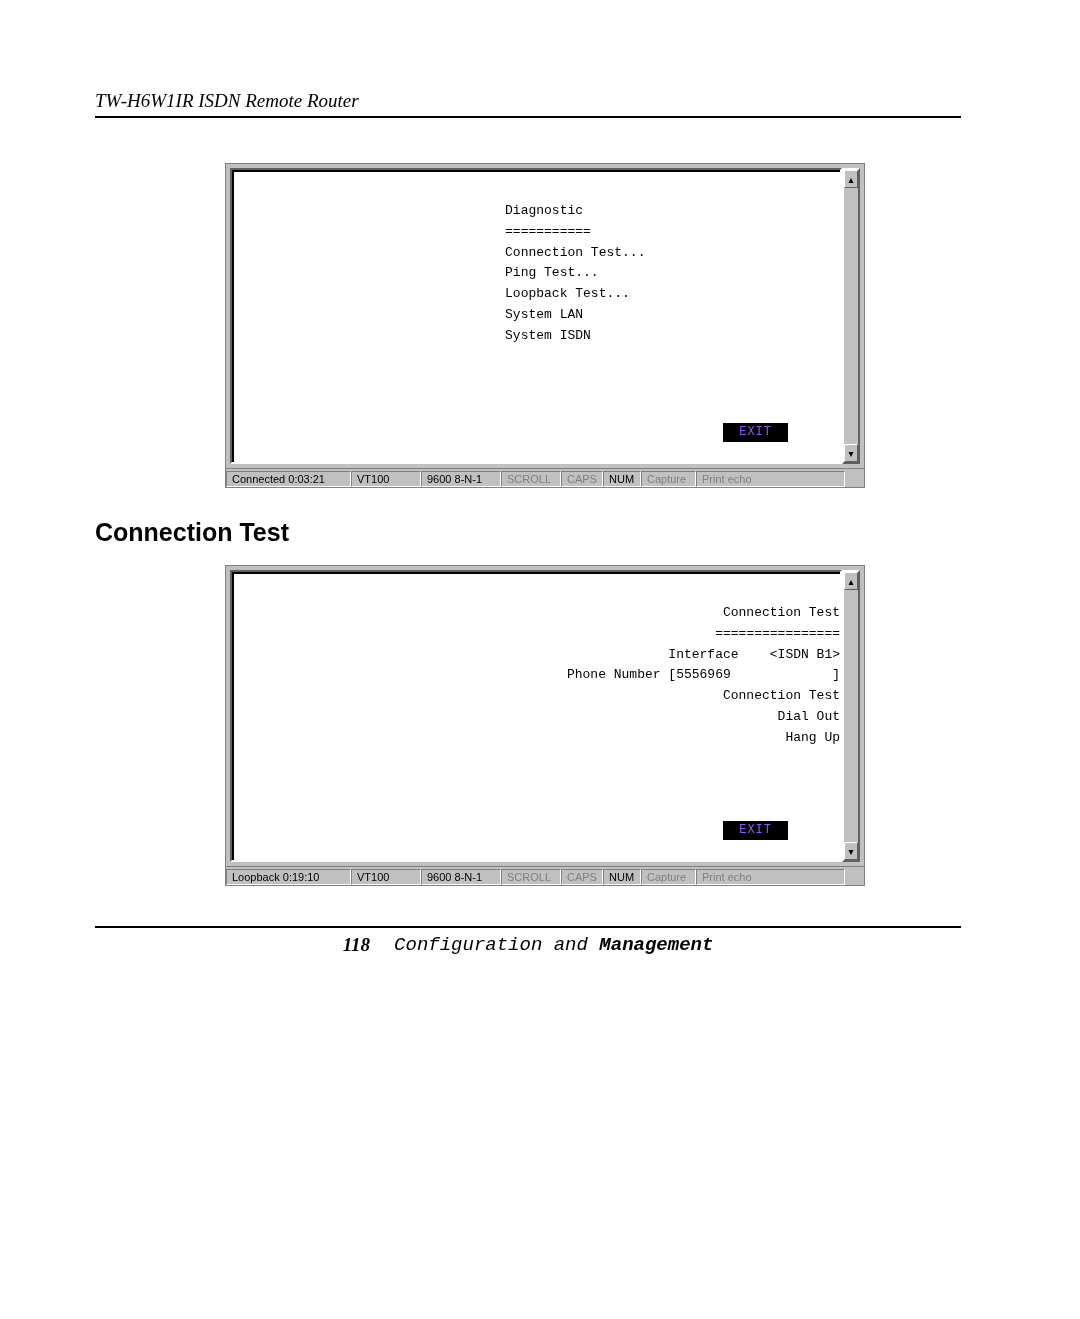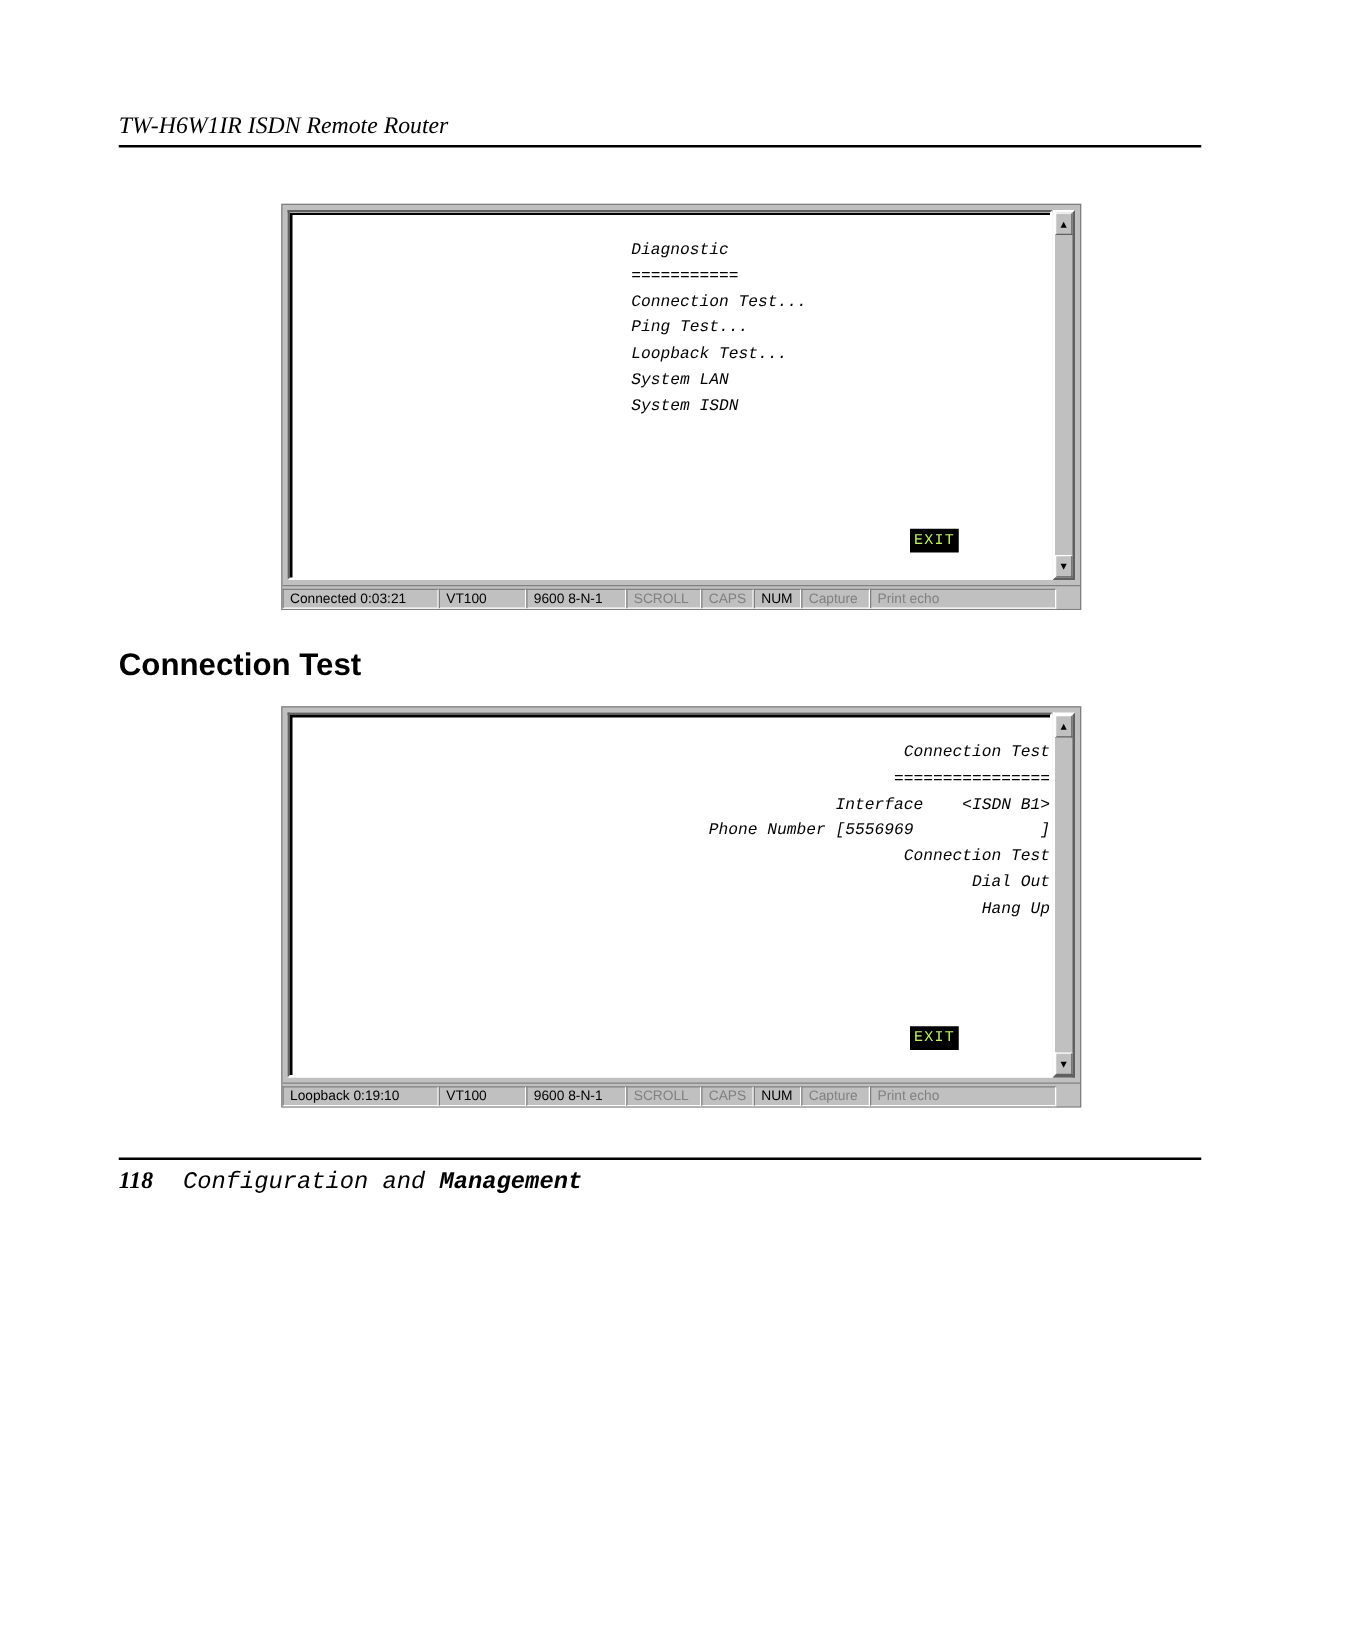--- a/index.html
+++ b/index.html
@@ -73,33 +73,32 @@
     height: 16px;
     background: #c0c0c0;
     border-top: 1px solid #fff;
     border-left: 1px solid #fff;
     border-right: 1px solid #606060;
     border-bottom: 1px solid #606060;
     display:flex;align-items:center;justify-content:center;
     font-size:10px;color:#000;
   }
   .terminal-content {
-    padding: 20px 0 0 0;
+    padding: 31px 0 0 0;
     white-space: pre;
-    font-style: italic;
   }
   .exit-label {
     position: absolute;
-    right: 73px;
+    right: 52px;
     bottom: 20px;
     background: #000;
-    color: #bef264;
+    color: #8b5cf6;
     font-family: "Courier New", Courier, monospace;
     font-size: 12px;
-    padding: 0 3px;
+    padding: 0 16px;
     letter-spacing: 1px;
   }
   .statusbar {
     display: flex;
     align-items: flex-end;
     height: 18px;
     background: #c0c0c0;
     border-top: 1px solid #808080;
     font-family: Arial, sans-serif;
     font-size: 11px;
@@ -136,21 +135,21 @@
   }
   p.bullet {
     font-size: 23px;
     margin: 25px 0 50px 130px;
   }
   .footer {
     margin-top: 40px;
   }
   .footer-row {
     display: flex;
-    justify-content: flex-start;
+    justify-content: center;
     font-size: 19px;
     margin-top: 6px;
     gap: 24px;
   }
   .footer-row .pn { font-weight: bold; font-style: italic; }
   .footer-row .sect { font-style: italic; font-family: Liberation Mono, monospace; }
   .footer-row .sect b { font-style: italic; }
 </style>
 </head>
 <body>

